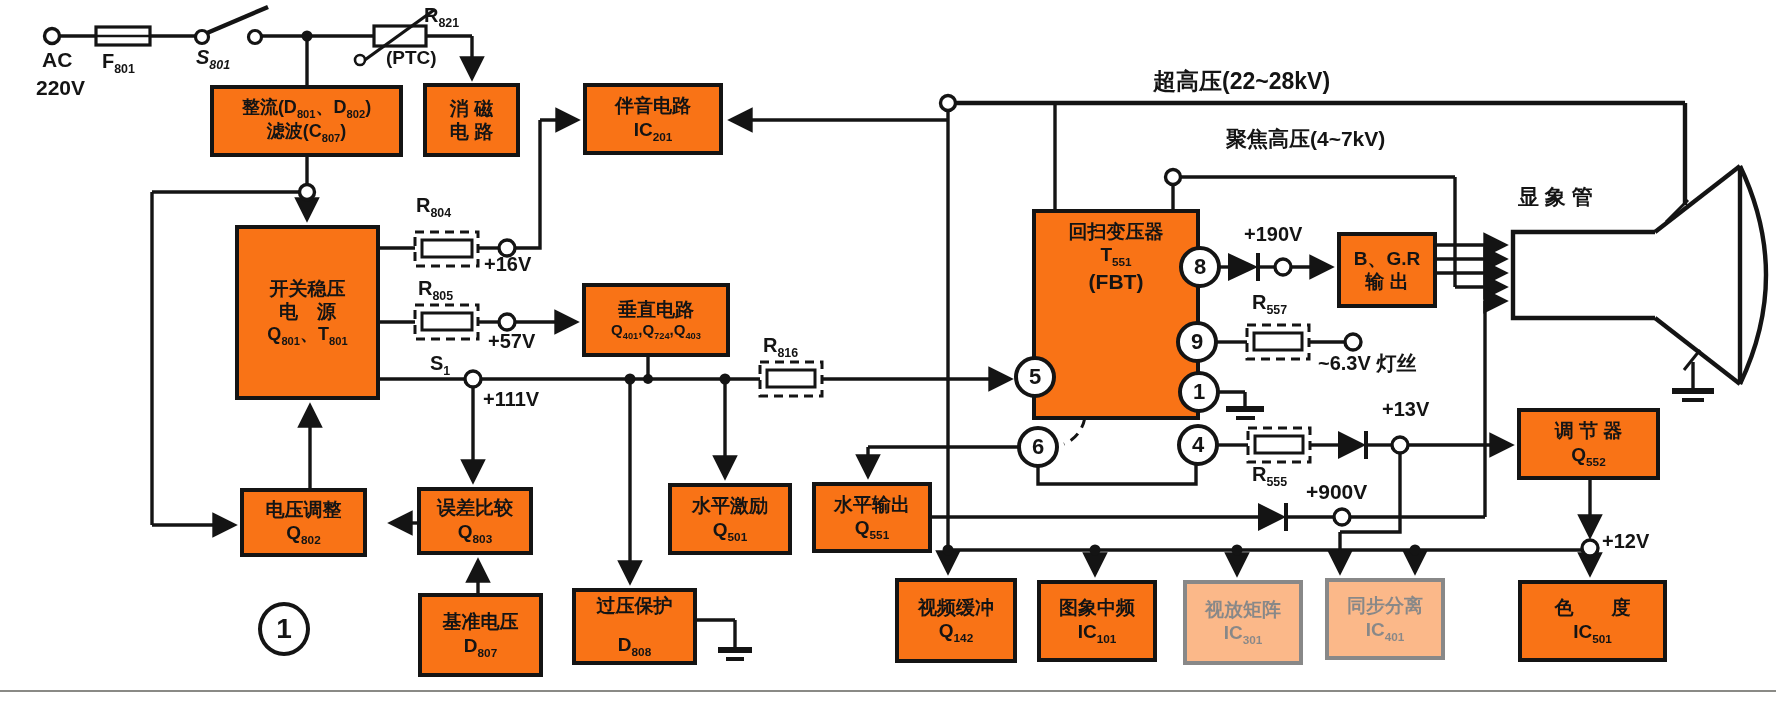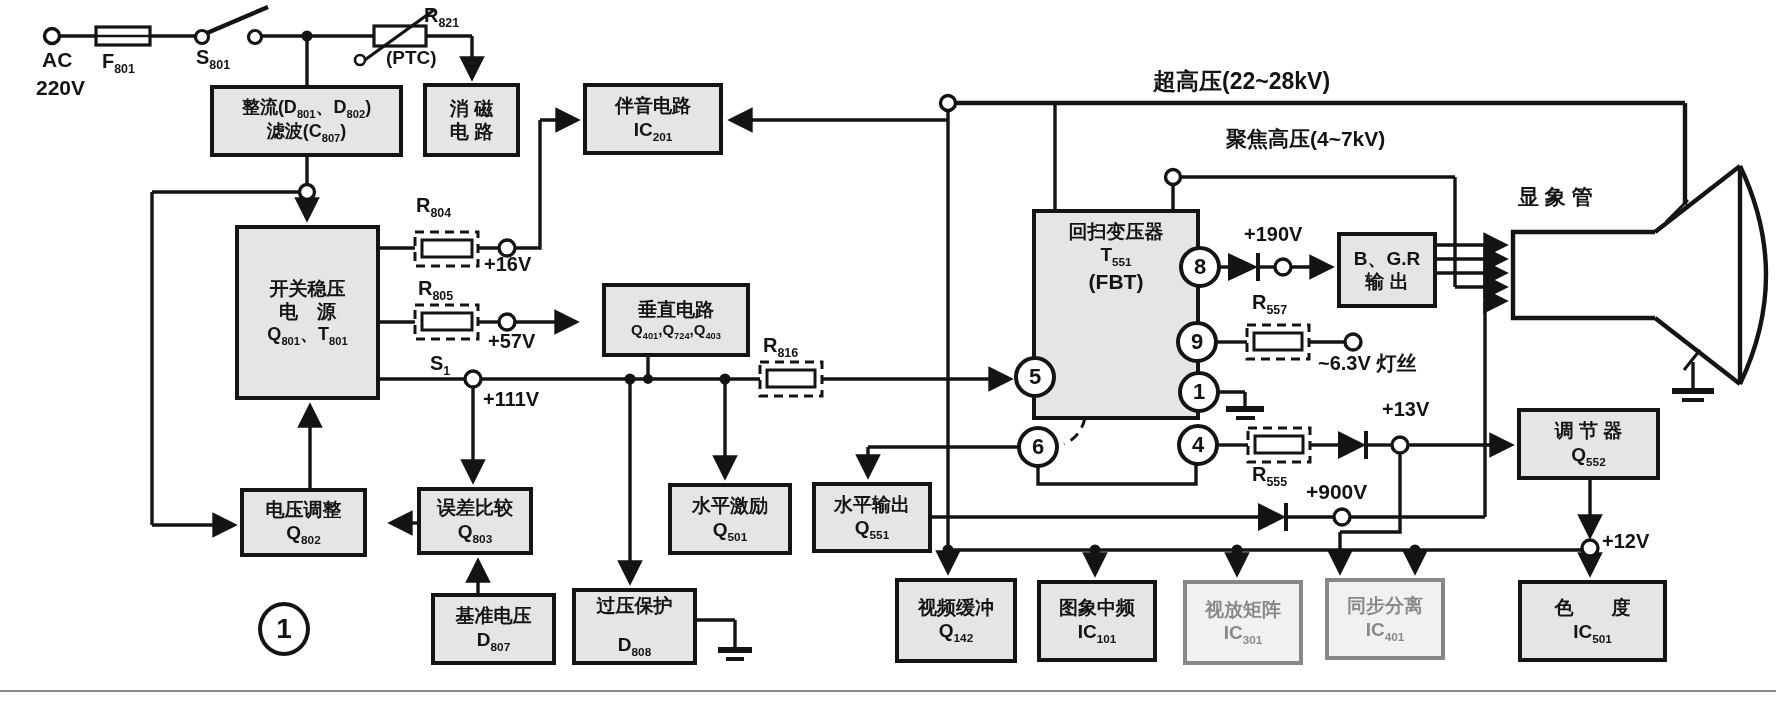--- a/index.html
+++ b/index.html
@@ -1,19 +1,19 @@
 <!DOCTYPE html>
 <html><head>
 <meta charset="utf-8">
 <style>
   html,body{margin:0;padding:0;background:#e8e8e4;}
   #stage{position:relative;width:1776px;height:708px;background:#ffffff;overflow:hidden;
          font-family:"Liberation Sans","DejaVu Sans",sans-serif;color:#141414;}
   #wires{position:absolute;left:0;top:0;}
-  .block{position:absolute;border:4px solid #141414;background:#e5e5e5;box-sizing:border-box;
+  .block{position:absolute;border:4px solid #141414;background:#f97316;box-sizing:border-box;
          display:flex;flex-direction:column;align-items:center;justify-content:center;
          font-size:19px;font-weight:bold;line-height:1.22;text-align:center;z-index:3;}
   .block.align-top{justify-content:flex-start;padding-top:7px;}
   .block.faded{opacity:.5;}
   .bline{white-space:nowrap;}
   sub{font-size:.62em;font-weight:bold;}
   .lbl{position:absolute;font-size:20px;font-weight:bold;white-space:nowrap;z-index:4;}
   .pin{position:absolute;width:34px;height:34px;border:4px solid #141414;border-radius:50%;
        background:#fff;display:flex;align-items:center;justify-content:center;
        font-size:22px;font-weight:bold;z-index:5;}
@@ -223,21 +223,21 @@
       </div>
       <div class="block" style="left: 583px; top: 83px; width: 140px; height: 72px;">
         <div class="bline"><span>伴音电路</span></div>
         <div class="bline"><span>IC</span><sub>201</sub></div>
       </div>
       <div class="block" style="left: 235px; top: 225px; width: 145px; height: 175px;">
         <div class="bline"><span>开关稳压</span></div>
         <div class="bline"><span>电　源</span></div>
         <div class="bline" style="font-size: 18px;"><span>Q</span><sub>801</sub><span>、T</span><sub>801</sub></div>
       </div>
-      <div class="block" style="left: 582px; top: 283px; width: 148px; height: 74px; margin-left: 20px;">
+      <div class="block" style="left: 582px; top: 283px; width: 148px; height: 74px;">
         <div class="bline"><span>垂直电路</span></div>
         <div class="bline" style="font-size: 15px;"><span>Q</span><sub>401</sub><span>,Q</span><sub>724</sub><span>,Q</span><sub>403</sub></div>
       </div>
       <div class="block align-top" style="left: 1032px; top: 209px; width: 168px; height: 211px;">
         <div class="bline"><span>回扫变压器</span></div>
         <div class="bline"><span>T</span><sub>551</sub></div>
         <div class="bline" style="font-size: 21px;"><span>(FBT)</span></div>
       </div>
       <div class="block" style="left: 1337px; top: 232px; width: 100px; height: 76px;">
         <div class="bline"><span>B、G.R</span></div>
@@ -256,21 +256,21 @@
         <div class="bline"><span>Q</span><sub>803</sub></div>
       </div>
       <div class="block" style="left: 668px; top: 483px; width: 124px; height: 72px;">
         <div class="bline"><span>水平激励</span></div>
         <div class="bline"><span>Q</span><sub>501</sub></div>
       </div>
       <div class="block" style="left: 812px; top: 482px; width: 120px; height: 71px;">
         <div class="bline"><span>水平输出</span></div>
         <div class="bline"><span>Q</span><sub>551</sub></div>
       </div>
-      <div class="block" style="left: 418px; top: 593px; width: 125px; height: 72px; margin-left: 13px;">
+      <div class="block" style="left: 418px; top: 593px; width: 125px; height: 84px;">
         <div class="bline"><span>基准电压</span></div>
         <div class="bline"><span>D</span><sub>807</sub></div>
       </div>
       <div class="block" style="left: 572px; top: 588px; width: 125px; height: 77px; gap: 16px;">
         <div class="bline"><span>过压保护</span></div>
         <div class="bline"><span>D</span><sub>808</sub></div>
       </div>
       <div class="block" style="left: 895px; top: 578px; width: 122px; height: 85px;">
         <div class="bline"><span>视频缓冲</span></div>
         <div class="bline"><span>Q</span><sub>142</sub></div>
@@ -287,21 +287,21 @@
         <div class="bline"><span>同步分离</span></div>
         <div class="bline"><span>IC</span><sub>401</sub></div>
       </div>
       <div class="block" style="left: 1518px; top: 580px; width: 149px; height: 82px;">
         <div class="bline"><span>色　　度</span></div>
         <div class="bline"><span>IC</span><sub>501</sub></div>
       </div>
       <div class="lbl" style="left: 42px; top: 48px; font-size: 21px;"><span>AC</span></div>
       <div class="lbl" style="left: 36px; top: 76px; font-size: 21px;"><span>220V</span></div>
       <div class="lbl" style="left: 102px; top: 50px;"><span>F</span><sub>801</sub></div>
-      <div class="lbl" style="left: 196px; top: 46px;"><span>S</span><sub>801</sub></div>
+      <div class="lbl" style="left: 196px; top: 46px; font-style: italic;"><span>S</span><sub>801</sub></div>
       <div class="lbl" style="left: 424px; top: 4px;"><span>R</span><sub>821</sub></div>
       <div class="lbl" style="left: 386px; top: 47px; font-size: 19px;"><span>(PTC)</span></div>
       <div class="lbl" style="left: 416px; top: 194px;"><span>R</span><sub>804</sub></div>
       <div class="lbl" style="left: 484px; top: 253px;"><span>+16V</span></div>
       <div class="lbl" style="left: 418px; top: 277px;"><span>R</span><sub>805</sub></div>
       <div class="lbl" style="left: 488px; top: 330px;"><span>+57V</span></div>
       <div class="lbl" style="left: 430px; top: 352px;"><span>S</span><sub>1</sub></div>
       <div class="lbl" style="left: 483px; top: 388px;"><span>+111V</span></div>
       <div class="lbl" style="left: 763px; top: 334px;"><span>R</span><sub>816</sub></div>
       <div class="lbl" style="left: 1153px; top: 66px; font-size: 23px;"><span>超高压(22~28kV)</span></div>

